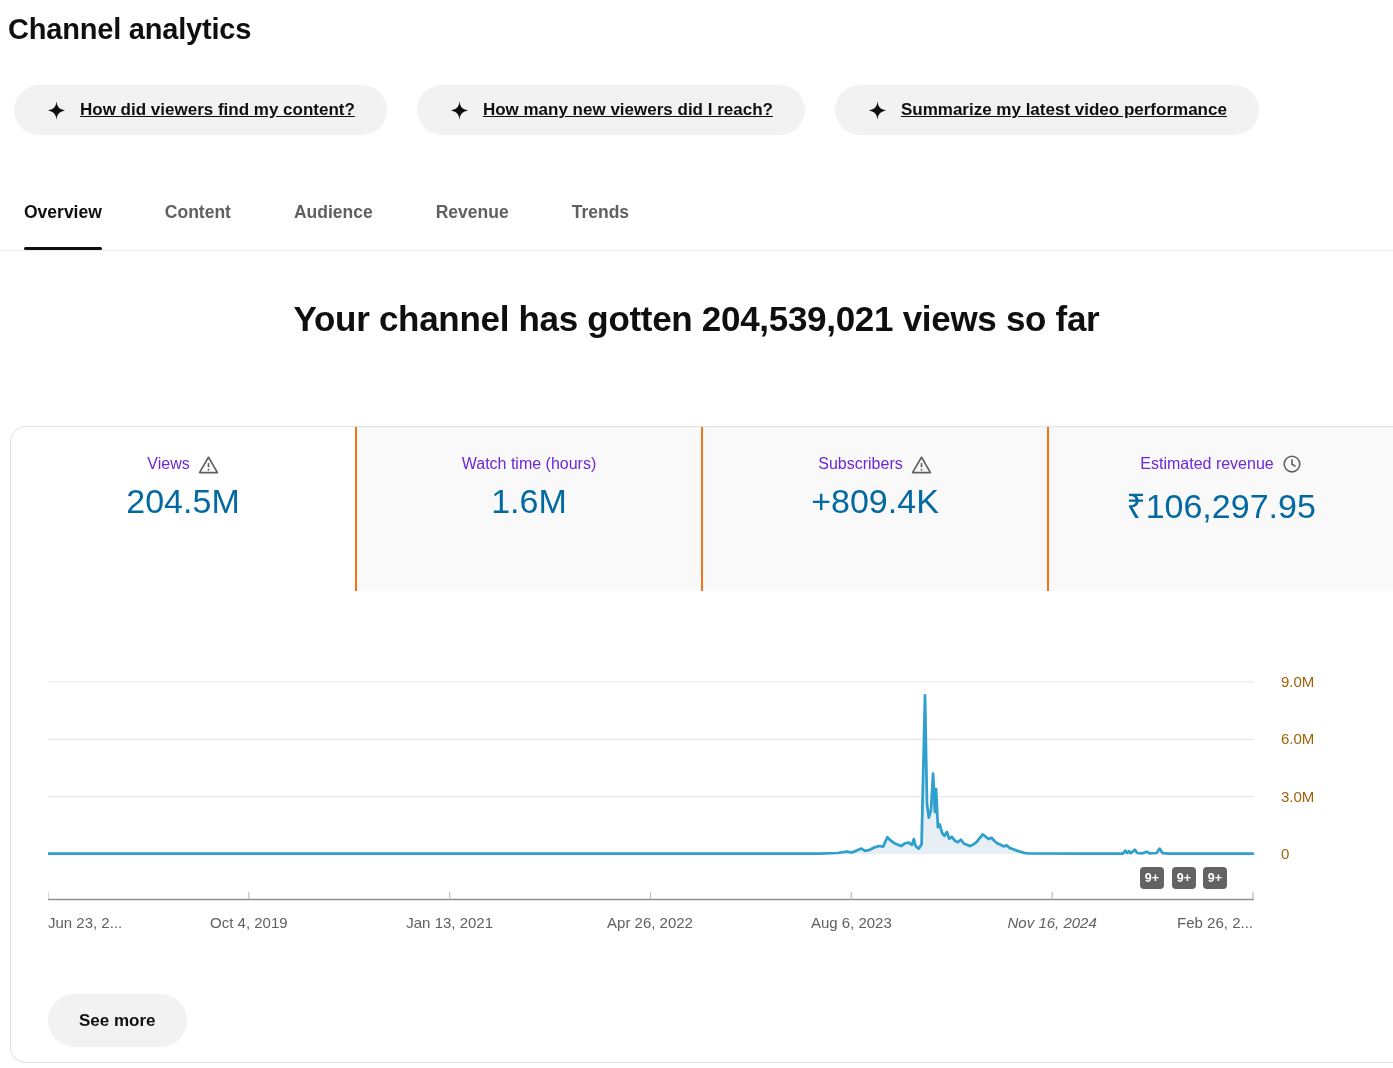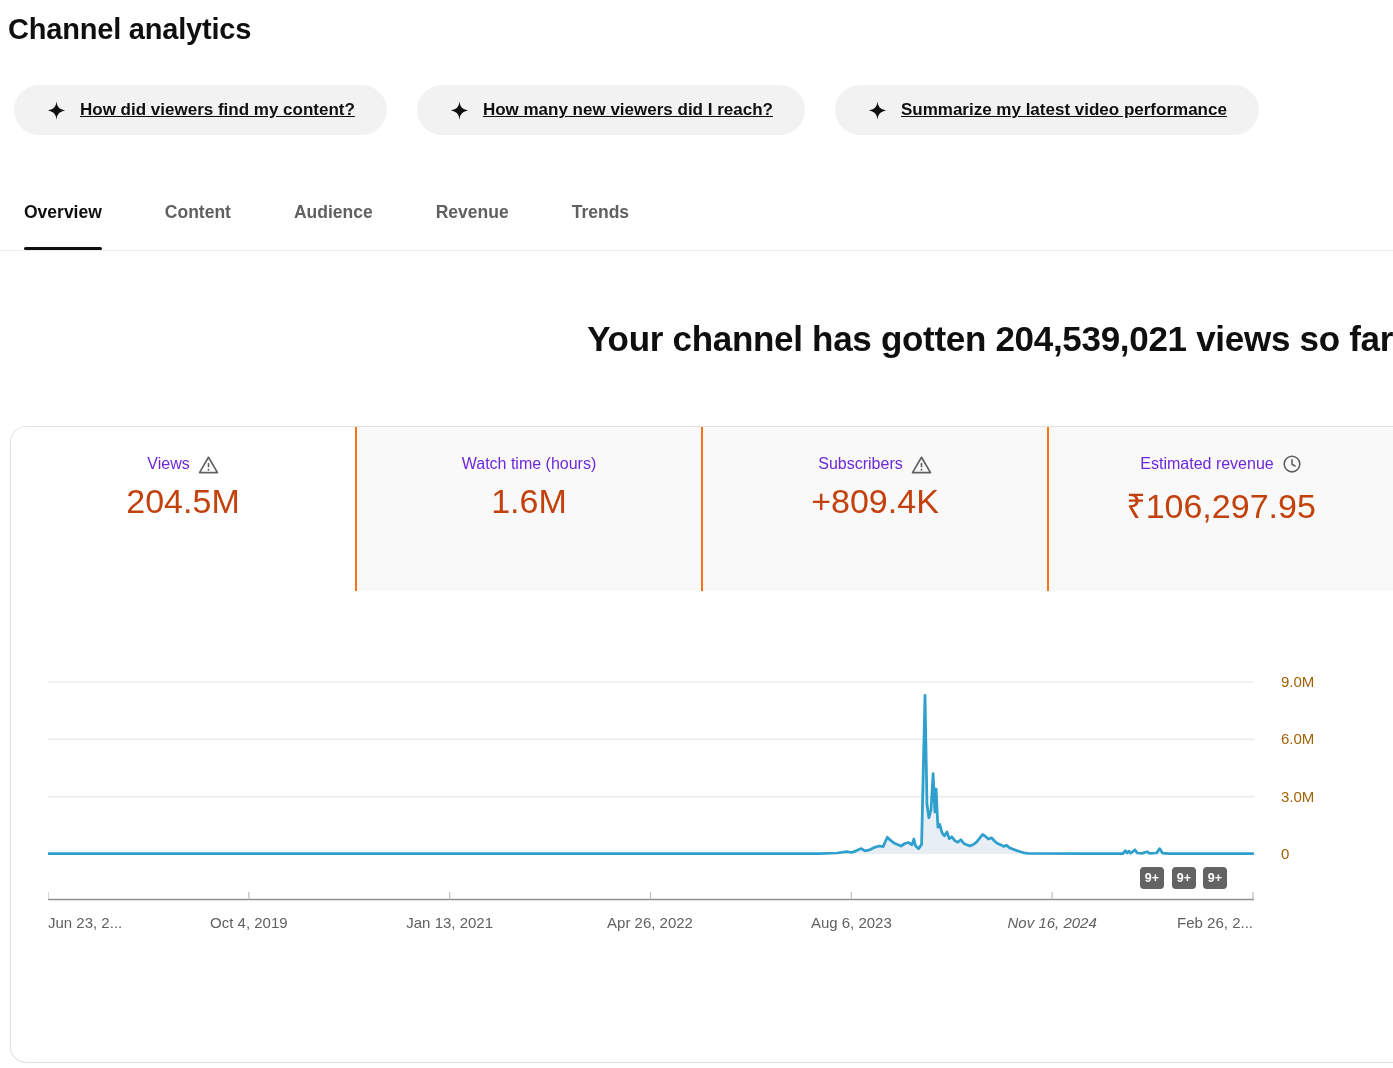--- a/index.html
+++ b/index.html
@@ -19,36 +19,36 @@
   
   .tabs-bar { position:absolute; left:0; top:185px; width:100%; height:66px; border-bottom:1px solid #ececec; }
   .tabs-inner { display:flex; gap:63px; margin-left:24px; height:100%; }
   .tab { position:relative; height:100%; padding-top:17px; font-size:17.5px; font-weight:700;
     color:#606060; cursor:pointer; white-space:nowrap; }
   .tab.active { color:#0f0f0f; }
   .tab.active::after { content:""; position:absolute; left:0; right:0; bottom:0; height:3px;
     background:#0f0f0f; border-radius:2px; }
 
   
-  .headline { position:absolute; top:319px; left:0; width:100%; text-align:right;
+  .headline { position:absolute; top:299px; left:0; width:100%; text-align:center;
     font-size:35px; font-weight:700; letter-spacing:-0.3px; }
 
   
   .card { position:absolute; left:10px; top:426px; width:1383px; height:637px; background:#fff;
     border:1px solid #e0e0e0; border-right:none; border-radius:16px 0 0 16px; }
 
   
   .metrics { display:flex; height:164px; border-radius:15px 0 0 0; overflow:hidden; }
   .metric { flex:1 1 0; padding-top:27px; cursor:pointer; background:#f9f9f9; }
   .metric.active { background:#fff; }
   .metric + .metric { border-left:2px solid #f97316; }
   .metric-label { display:flex; justify-content:center; align-items:center; gap:8px;
     font-size:16px; color:#6d28d9; line-height:20px; }
   .metric-label svg { flex:0 0 auto; }
-  .metric-value { margin-top:8px; text-align:center; font-size:34px; color:#c2410c; font-weight:400; }
+  .metric-value { margin-top:8px; text-align:center; font-size:34px; color:#0369a1; font-weight:400; }
 
   
   .chart-svg { position:absolute; left:37px; top:214px; }
   .y-label { position:absolute; left:1270px; font-size:15px; color:#a16207; line-height:18px; white-space:nowrap; }
   .x-label { position:absolute; top:487px; font-size:15px; color:#606060; white-space:nowrap; }
   .badge { position:absolute; top:440px; width:24px; height:22px; background:#636363; border-radius:4px;
     color:#fff; font-size:12.5px; font-weight:700; display:flex; align-items:center; justify-content:center;
     cursor:pointer; }
 
   
@@ -170,13 +170,14 @@
       <span class="x-label" style="left: 639px; transform: translateX(-50%);">Apr 26, 2022</span>
       <span class="x-label" style="left: 840.333px; transform: translateX(-50%);">Aug 6, 2023</span>
       <span class="x-label" style="left: 1041.17px; transform: translateX(-50%); font-style: italic;">Nov 16, 2024</span>
       <span class="x-label" style="left: 1242px; transform: translateX(-100%);">Feb 26, 2...</span>
     </div>
 
   <div class="badge" style="left:1129px;">9+</div>
   <div class="badge" style="left:1161px;">9+</div>
   <div class="badge" style="left:1192px;">9+</div>
 
+  <button class="see-more">See more</button>
 </div>
 
 </body></html>

